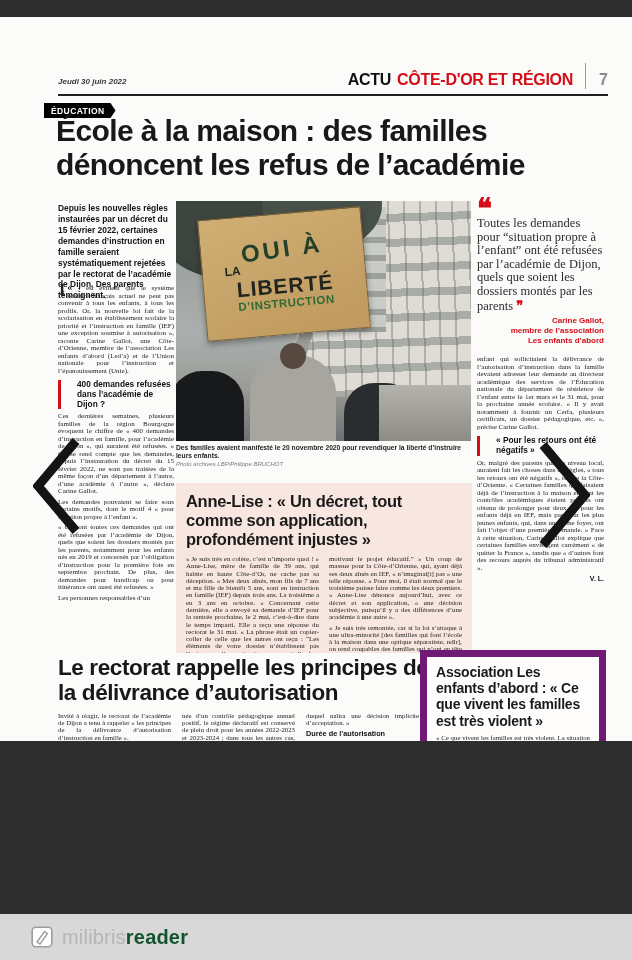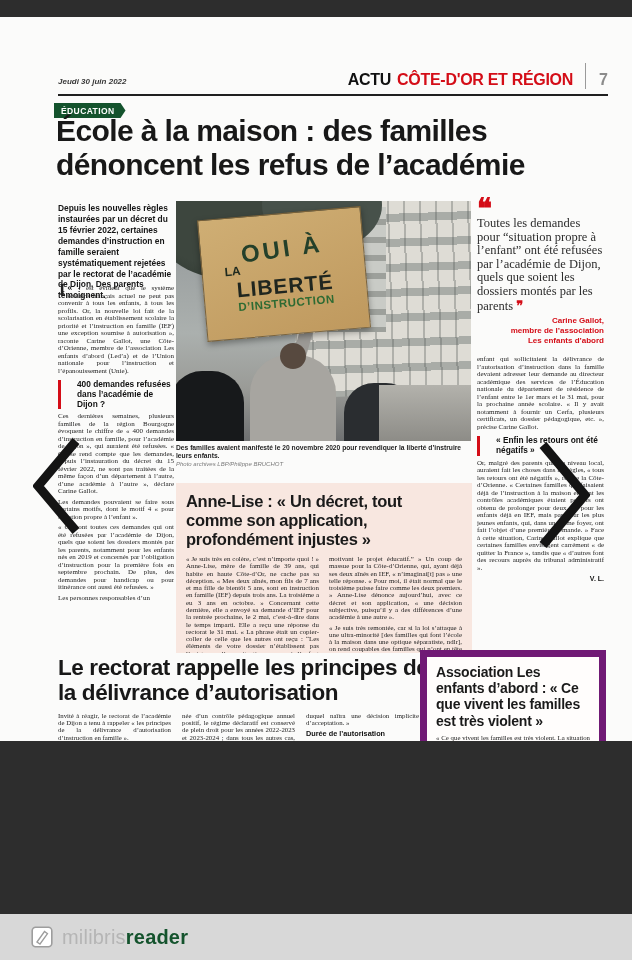--- a/index.html
+++ b/index.html
@@ -18,21 +18,21 @@
     border-bottom:2px solid #1f1f1f;padding-bottom:5px;
   }
   .mh-date{font-size:8px;font-weight:bold;font-style:italic;color:#3a3a3a;padding-bottom:3px;}
   .mh-right{display:flex;align-items:flex-end;gap:6px;}
   .mh-actu{font-size:16px;font-weight:800;color:#111;letter-spacing:-.3px;}
   .mh-region{font-size:16px;font-weight:800;color:#d40d17;letter-spacing:-.3px;}
   .mh-div{width:1px;height:26px;background:#9a9a9a;margin-left:6px;}
   .mh-num{font-size:16px;font-weight:bold;color:#8b8b8b;width:16px;text-align:right;}
   
   .kicker{
-    position:absolute;left:54px;top:86px;background:#14532d;color:#fff;
+    position:absolute;left:44px;top:86px;background:#000000;color:#fff;
     font-size:8.5px;font-weight:bold;letter-spacing:.4px;padding:2.5px 11px 2.5px 7px;
     clip-path:polygon(0 0,calc(100% - 5px) 0,100% 50%,calc(100% - 5px) 100%,0 100%);
   }
   .headline{
     position:absolute;left:56px;top:97px;width:548px;margin:0;
     font-size:30px;line-height:1.14;font-weight:700;color:#181818;letter-spacing:-.6px;
   }
   .standfirst{
     position:absolute;left:58px;top:186px;width:116px;margin:0;
     font-size:8.4px;font-weight:bold;line-height:1.3;color:#151515;
@@ -185,21 +185,21 @@
     <p class="pq-text"><span>Toutes les demandes pour “situation propre à l’enfant” ont été refusées par l’académie de Dijon, quels que soient les dossiers montés par les parents</span> <span class="pq-endmark">❞</span></p>
     <div class="pq-attr">
       <div>Carine Gallot,</div>
       <div>membre de l’association</div>
       <div>Les enfants d’abord</div>
     </div>
   </div>
 
   <div class="bodycol colR">
     <p>enfant qui sollicitaient la délivrance de l’autorisation d’instruction dans la famille devaient adresser leur demande au directeur académique des services de l’Éducation nationale du département de résidence de l’enfant entre le 1er mars et le 31 mai, pour la prochaine année scolaire. « Il y avait notamment à fournir un Cerfa, plusieurs certificats, un dossier pédagogique, etc. », précise Carine Gallot.</p>
-    <h3 class="red-subhead">« Enfin les retours ont été négatifs »</h3>
+    <h3 class="red-subhead">« Pour les retours ont été négatifs »</h3>
     <p>Or, malgré des parents qui, au niveau local, auraient fait les choses dans les règles, « tous les retours ont été négatifs », répète la Côte-d’Orienne. « Certaines familles qui faisaient déjà de l’instruction à la maison et dont les contrôles académiques étaient positifs ont obtenu de prolonger pour deux ans pour les enfants déjà en IEF, mais pas pour les plus jeunes enfants, qui, dans un même foyer, ont fait l’objet d’une première demande. » Face à cette situation, Carine Gallot explique que certaines familles envisagent carrément « de quitter la France », tandis que « d’autres font des recours auprès du tribunal administratif ».</p>
     <div class="byline">V. L.</div>
   </div>
 
   <div class="annelise">
     <h2 class="al-headline">Anne-Lise : « Un décret, tout comme son application, profondément injustes »</h2>
     <div class="al-cols">
       <p>« Je suis très en colère, c’est n’importe quoi ! » Anne-Lise, mère de famille de 39 ans, qui habite en haute Côte-d’Or, ne cache pas sa déception. « Mes deux aînés, mon fils de 7 ans et ma fille de bientôt 5 ans, sont en instruction en famille (IEF) depuis trois ans. La troisième a eu 3 ans en octobre. » Concernant cette dernière, elle a envoyé sa demande d’IEF pour la rentrée prochaine, le 2 mai, c’est-à-dire dans le temps imparti. Elle a reçu une réponse du rectorat le 31 mai. « La phrase était un copier-coller de celle que les autres ont reçu : “Les éléments de votre dossier n’établissent pas l’existence d’une situation propre à l’enfant motivant le projet éducatif.” » Un coup de massue pour la Côte-d’Orienne, qui, ayant déjà ses deux aînés en IEF, « n’imaginai[t] pas » une telle réponse. « Pour moi, il était normal que le troisième puisse faire comme les deux premiers. » Anne-Lise dénonce aujourd’hui, avec ce décret et son application, « une décision subjective, puisqu’il y a des différences d’une académie à une autre ».</p>
       <p>« Je suis très remontée, car si la loi s’attaque à une ultra-minorité [des familles qui font l’école à la maison dans une optique séparatiste, ndlr], on rend coupables des familles qui n’ont en tête que l’intérêt supérieur de l’enfant. » Ainsi, elle considère le décret comme « profondément injuste », « tout comme son application ».</p>
 

